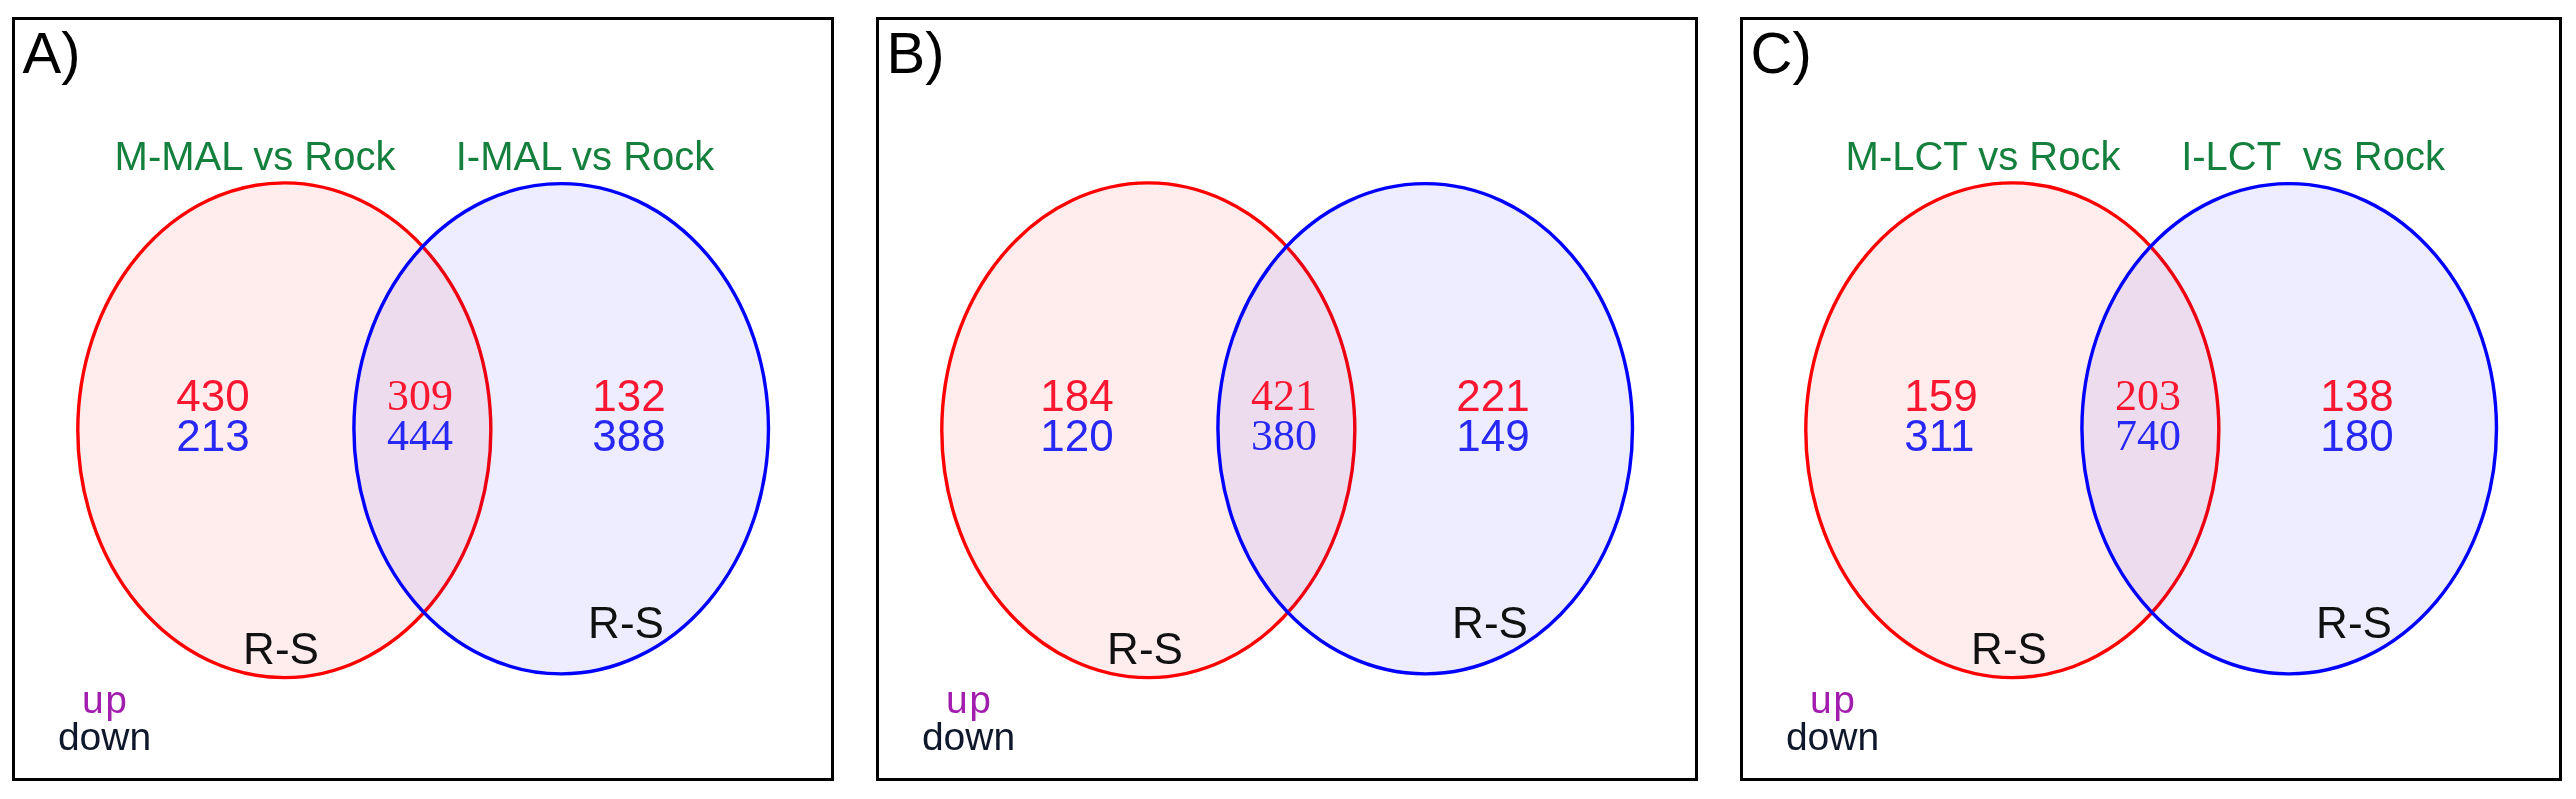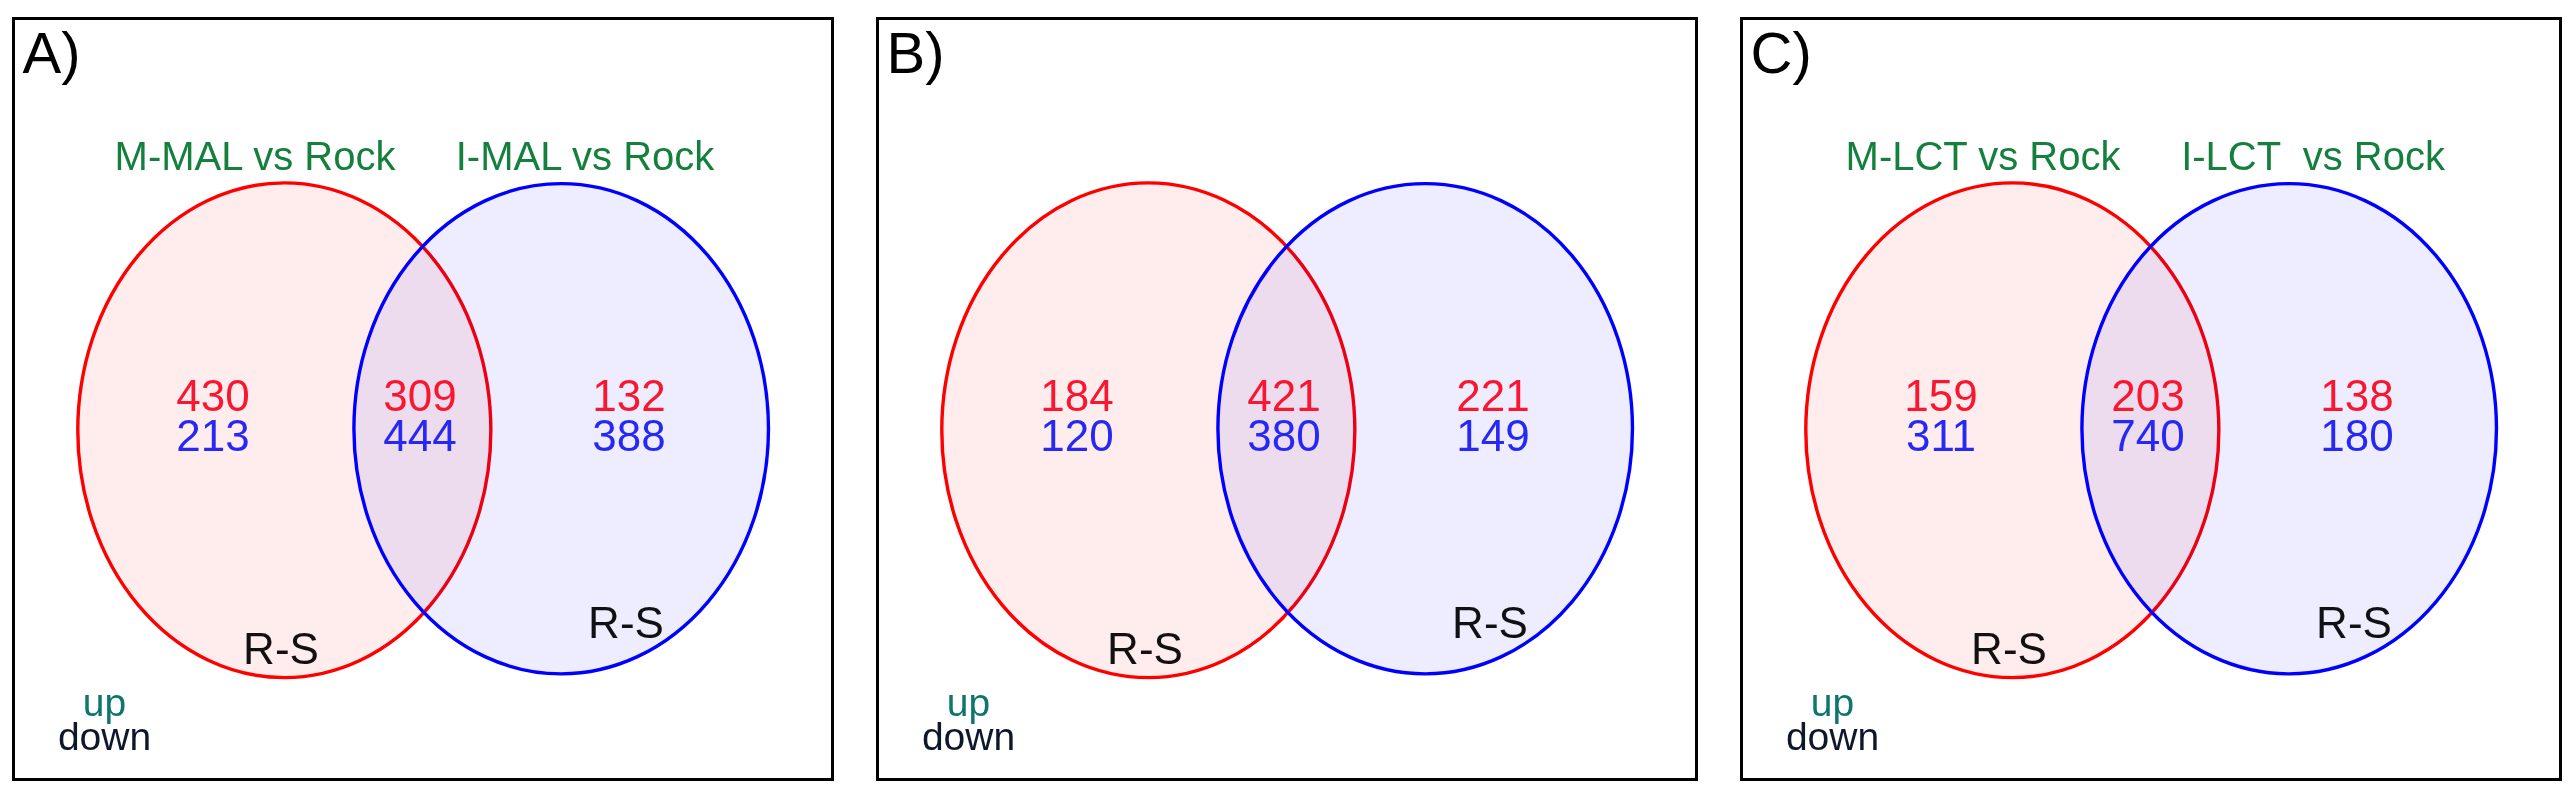--- a/index.html
+++ b/index.html
@@ -61,26 +61,25 @@
   }
   .ell-right {
     fill: rgba(0, 0, 255, 0.07);
     stroke: #0000ff;
     stroke-width: 4.5;
   }
   .nums {
     position: absolute;
     top: 356px;
     transform: translateX(-50%);
-    text-align: center;
     font-size: 44px;
     line-height: 40px;
   }
   .nums-left  { left: 198px; }
-  .nums-mid   { left: 405px; }
+  .nums-mid   { left: 405px; font-family: Liberation Serif, serif; }
   .nums-right { left: 614px; }
   .num-up   { color: #f91630; }
   .num-down { color: #2828f5; }
   .rs {
     position: absolute;
     transform: translateX(-50%);
     font-size: 44px;
     line-height: 1.0;
     color: #111111;
   }
@@ -88,21 +87,21 @@
   .rs-right { left: 611px; top: 581px; }
   .legend {
     position: absolute;
     left: 31px;
     top: 666px;
     width: 117px;
     text-align: center;
     font-size: 39px;
     line-height: 34px;
   }
-  .legend-up   { color: #0f766e; }
+  .legend-up   { color: #a21caf; font-family: Liberation Mono, monospace; }
   .legend-down { color: #0f172a; }
 </style>
 </head>
 <body>
 
 <div class="figure">
 
   <div class="panel">
     <div class="panel-letter">A)</div>
     <div class="vd-title vd-title-left">M-MAL vs Rock</div>

